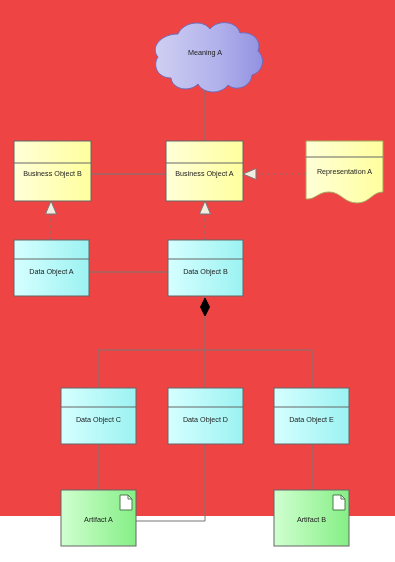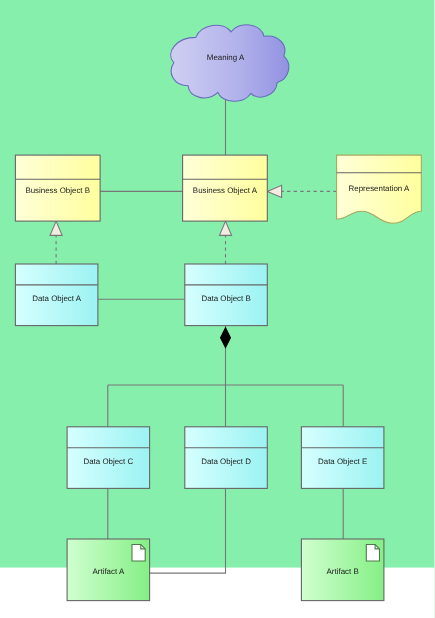--- a/index.html
+++ b/index.html
@@ -10,21 +10,21 @@
   body {
     width: 395px;
     height: 562px;
     font-family: "Liberation Sans", sans-serif;
     overflow: hidden;
   }
   #diagram-root {
     position: relative;
     width: 395px;
     height: 516px;
-    background: #86efac;
+    background: #ef4444;
   }
   #diagram-svg {
     position: absolute;
     left: 0;
     top: 0;
     width: 395px;
     height: 562px;
     display: block;
   }
   .node-label {

